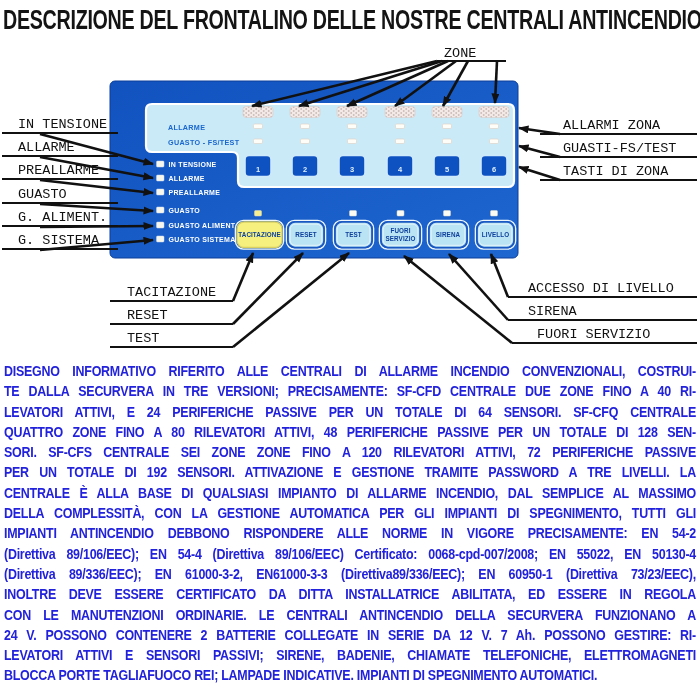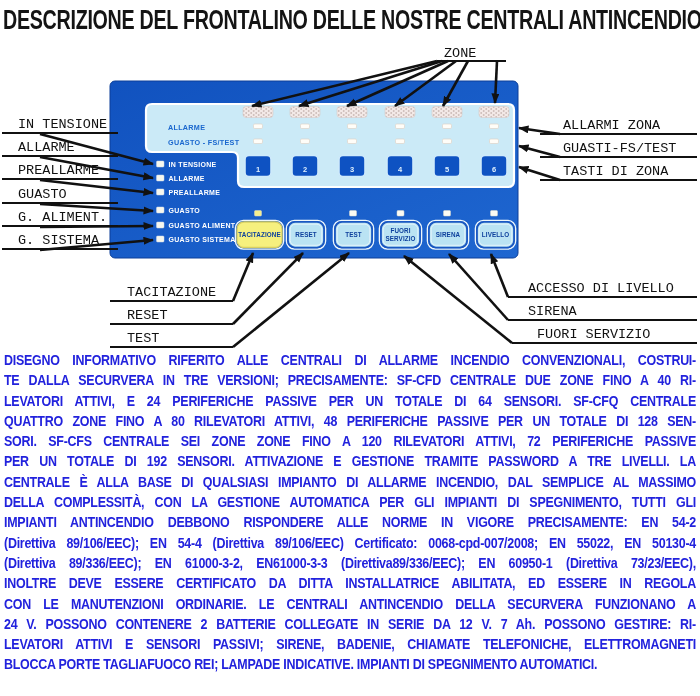--- a/index.html
+++ b/index.html
@@ -18,21 +18,21 @@
   
   #diagram{position:absolute;left:0;top:0;width:700px;height:360px;}
   .callout-text{font-family:"Liberation Mono",monospace;font-size:13.5px;fill:#111;}
   .callout-line{stroke:#111;stroke-width:2;}
   .arrow{stroke:#111;stroke-width:2.6;fill:none;}
   .disp-label{font-family:"Liberation Sans",sans-serif;font-weight:bold;font-size:7.2px;fill:#1a67ce;letter-spacing:.3px;}
   .led-label{font-family:"Liberation Sans",sans-serif;font-weight:bold;font-size:7px;fill:#ffffff;letter-spacing:.3px;}
   .zone-num{font-family:"Liberation Sans",sans-serif;font-weight:bold;font-size:7.5px;fill:#dff0fe;text-anchor:middle;}
   .btn-label{font-family:"Liberation Sans",sans-serif;font-weight:bold;font-size:6.3px;fill:#0c3f9c;text-anchor:middle;letter-spacing:.1px;}
   
-  #body-wrap{position:absolute;left:4px;top:350px;width:692px;height:330px;}
+  #body-wrap{position:absolute;left:4px;top:361px;width:692px;height:330px;}
   #body-inner{
     width:834px;transform:scaleX(0.8297);transform-origin:0 0;
     font-weight:bold;font-size:15px;line-height:20.3px;color:#2222dd;
     letter-spacing:-0.3px;
   }
   .bt-line{text-align:justify;text-align-last:justify;}
   .bt-line.last{text-align-last:auto;}
 </style>
 </head>
 <body>

